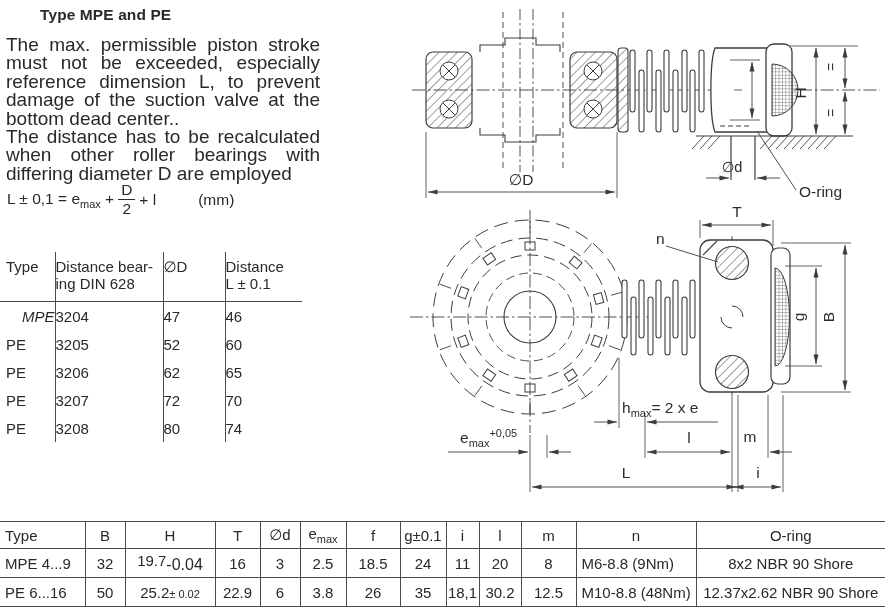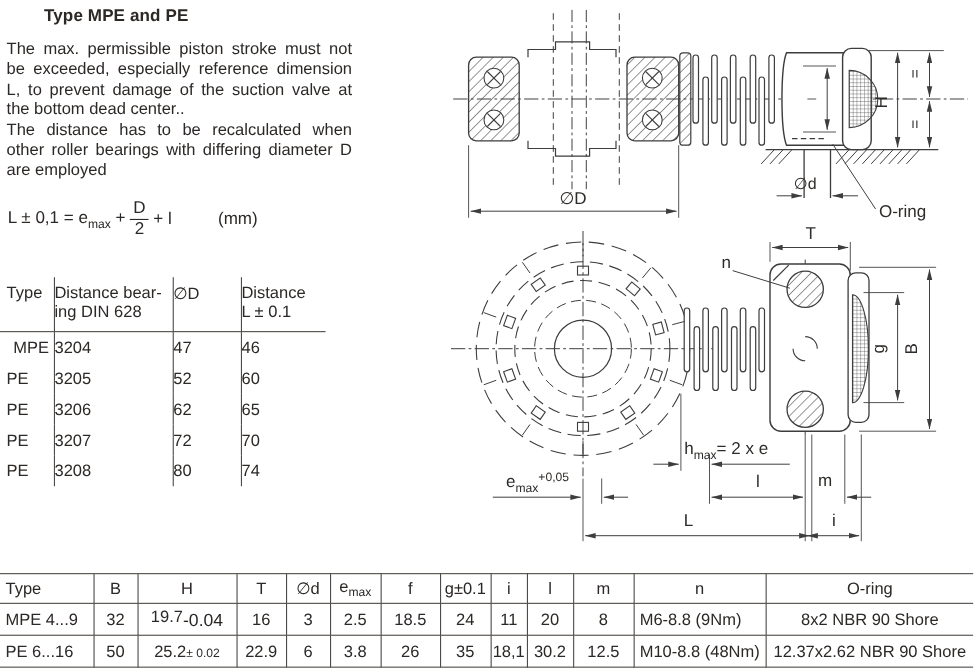--- a/index.html
+++ b/index.html
@@ -1,19 +1,19 @@
 <!DOCTYPE html>
 <html><head>
 <meta charset="utf-8">
 <style>
   html,body{margin:0;padding:0;background:#fff;}
   .page{position:relative;width:885px;height:609px;background:#ffffff;overflow:hidden;
         font-family:"Liberation Sans","DejaVu Sans",sans-serif;color:#2b2826;}
   .title{position:absolute;left:7px;top:6px;font-size:15.5px;font-weight:bold;letter-spacing:.1px;margin-left:33px;}
-  .para{position:absolute;left:6px;top:36px;width:314px;font-size:15px;line-height:18.4px;}
+  .para{position:absolute;left:6px;top:36px;width:314px;font-size:19px;line-height:18.4px;}
   .para p{margin:0;text-align:justify;}
   
   .formula{position:absolute;left:7px;top:182px;display:flex;align-items:center;font-size:15.5px;}
   .formula sub{font-size:11px;}
   .frac{display:inline-flex;flex-direction:column;align-items:center;margin:0 4px;line-height:1.05;}
   .frac .num{border-bottom:1.4px solid #2b2826;padding:0 3px 1px;}
   .frac .den{padding-top:1px;}
   .funit{margin-left:42px;}
   
   .btab{position:absolute;left:0;top:252px;border-collapse:collapse;font-size:15px;}
@@ -75,21 +75,21 @@
         </td>
         <td class="vr c">∅D</td>
         <td class="c">
           <span>Distance</span><br>
           <span>L ± 0.1</span>
         </td>
       </tr>
     </thead>
     <tbody>
       <tr>
-        <td class="vr" style="padding-left:12px;">MPE</td>
+        <td class="vr" style="padding-left:22px;font-style:italic;">MPE</td>
         <td class="vr pl">3204</td>
         <td class="vr c">47</td>
         <td class="c">46</td>
       </tr>
       <tr>
         <td class="vr" style="padding-left:6px;">PE</td>
         <td class="vr pl">3205</td>
         <td class="vr c">52</td>
         <td class="c">60</td>
       </tr>

